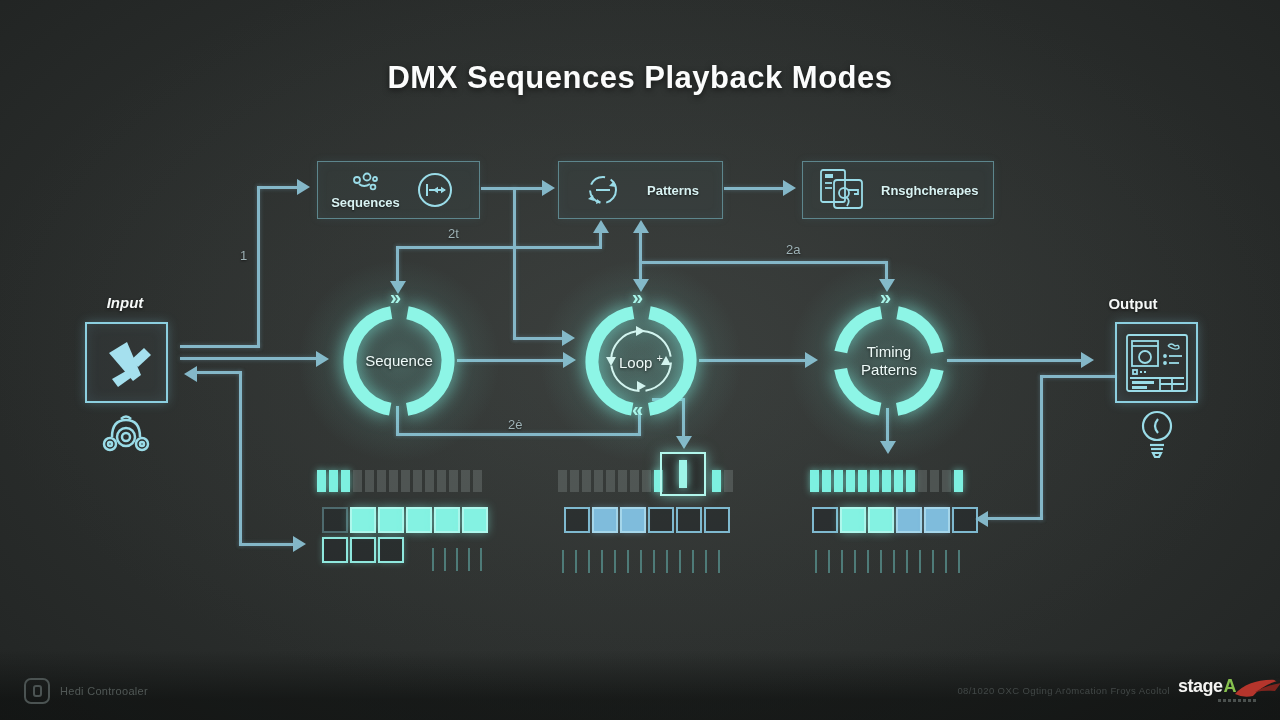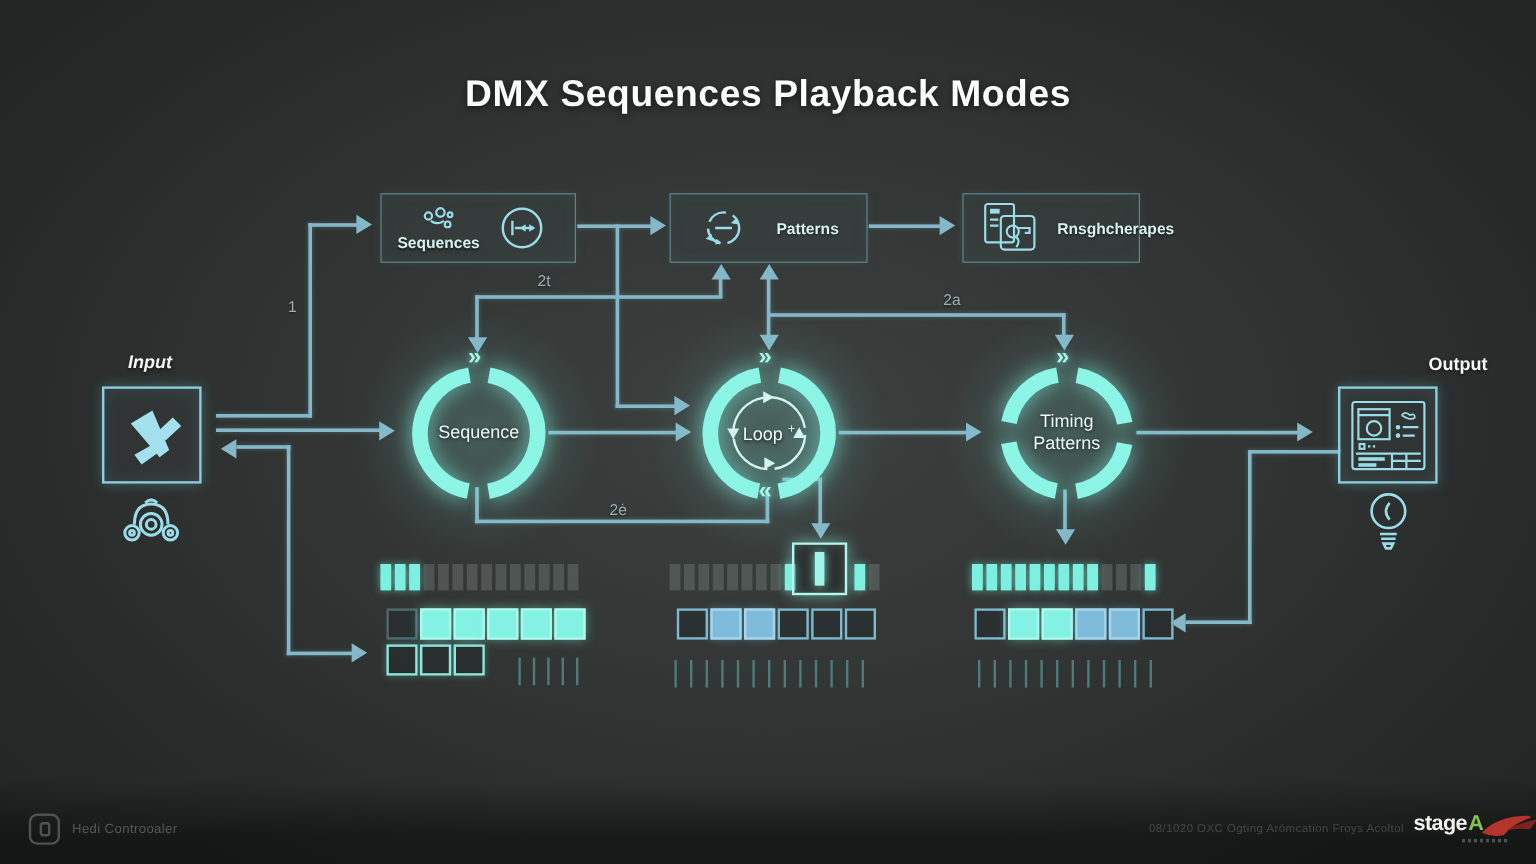--- a/index.html
+++ b/index.html
@@ -121,21 +121,21 @@
         <circle cx="22" cy="22" r="13" stroke-dasharray="17 6"></circle>
         <path d="M15 22 h14"></path>
         <path d="M33 13 l2 6 l-7 -1 z" fill="#9adce8" stroke="none"></path>
         <path d="M13 33 l-6 -2 l5 -4 z" fill="#9adce8" stroke="none"></path>
         <path d="M20 34 l-5 2 l1 -5 z" fill="#9adce8" stroke="none"></path>
       </svg>
     </span>
     <span class="lbl" style="margin-left:22px;">Patterns</span>
   </div>
 
-  <div class="tbox" style="left:802px; top:161px; width:148px;">
+  <div class="tbox" style="left:802px; top:161px; width:192px;">
     <span style="margin-left:14px;">
       <svg width="52" height="46" viewBox="0 0 52 46" fill="none" stroke="#9adce8" stroke-width="1.8">
         <rect x="4" y="3" width="24" height="32" rx="2"></rect>
         <rect x="8" y="7" width="8" height="4" fill="#9adce8" stroke="none"></rect>
         <path d="M8 16 h7"></path>
           <path d="M8 21 h7"></path>
         <rect x="17" y="13" width="28" height="28" rx="3"></rect>
         <circle cx="27" cy="26" r="5"></circle>
         <path d="M31 23 h10 v4 h-4"></path>
         <path d="M29 30 q5 3 1 9"></path>
@@ -256,21 +256,21 @@
       <path d="M23 12 q5 -5 10 0"></path>
       <circle cx="28" cy="30" r="9"></circle>
         <circle cx="28" cy="30" r="4"></circle>
       <circle cx="12" cy="37" r="6"></circle>
         <circle cx="12" cy="37" r="2"></circle>
       <circle cx="44" cy="37" r="6"></circle>
         <circle cx="44" cy="37" r="2"></circle>
     </svg>
   </span>
 
-  <div class="io-label" style="left:1155px; top:295px;text-align:center;">Output</div>
+  <div class="io-label" style="left:1073px; top:295px;text-align:center;">Output</div>
   <div class="io-box" style="left:1115px; top:322px;">
     <span>
       <svg width="66" height="62" viewBox="0 0 66 62" fill="none" stroke="#9adce8" stroke-width="1.8">
         <rect x="3" y="3" width="60" height="56" rx="2"></rect>
         <rect x="8" y="9" width="26" height="25"></rect>
         <path d="M8 14 h26"></path>
         <circle cx="21" cy="25" r="6"></circle>
         <path d="M44 14 q3 -4 7 0 q4 -2 4 2 q-3 3 -11 -2" stroke-width="1.4"></path>
         <circle cx="41" cy="24" r="1" fill="#9adce8"></circle>
           <path d="M45 24 h13"></path>

